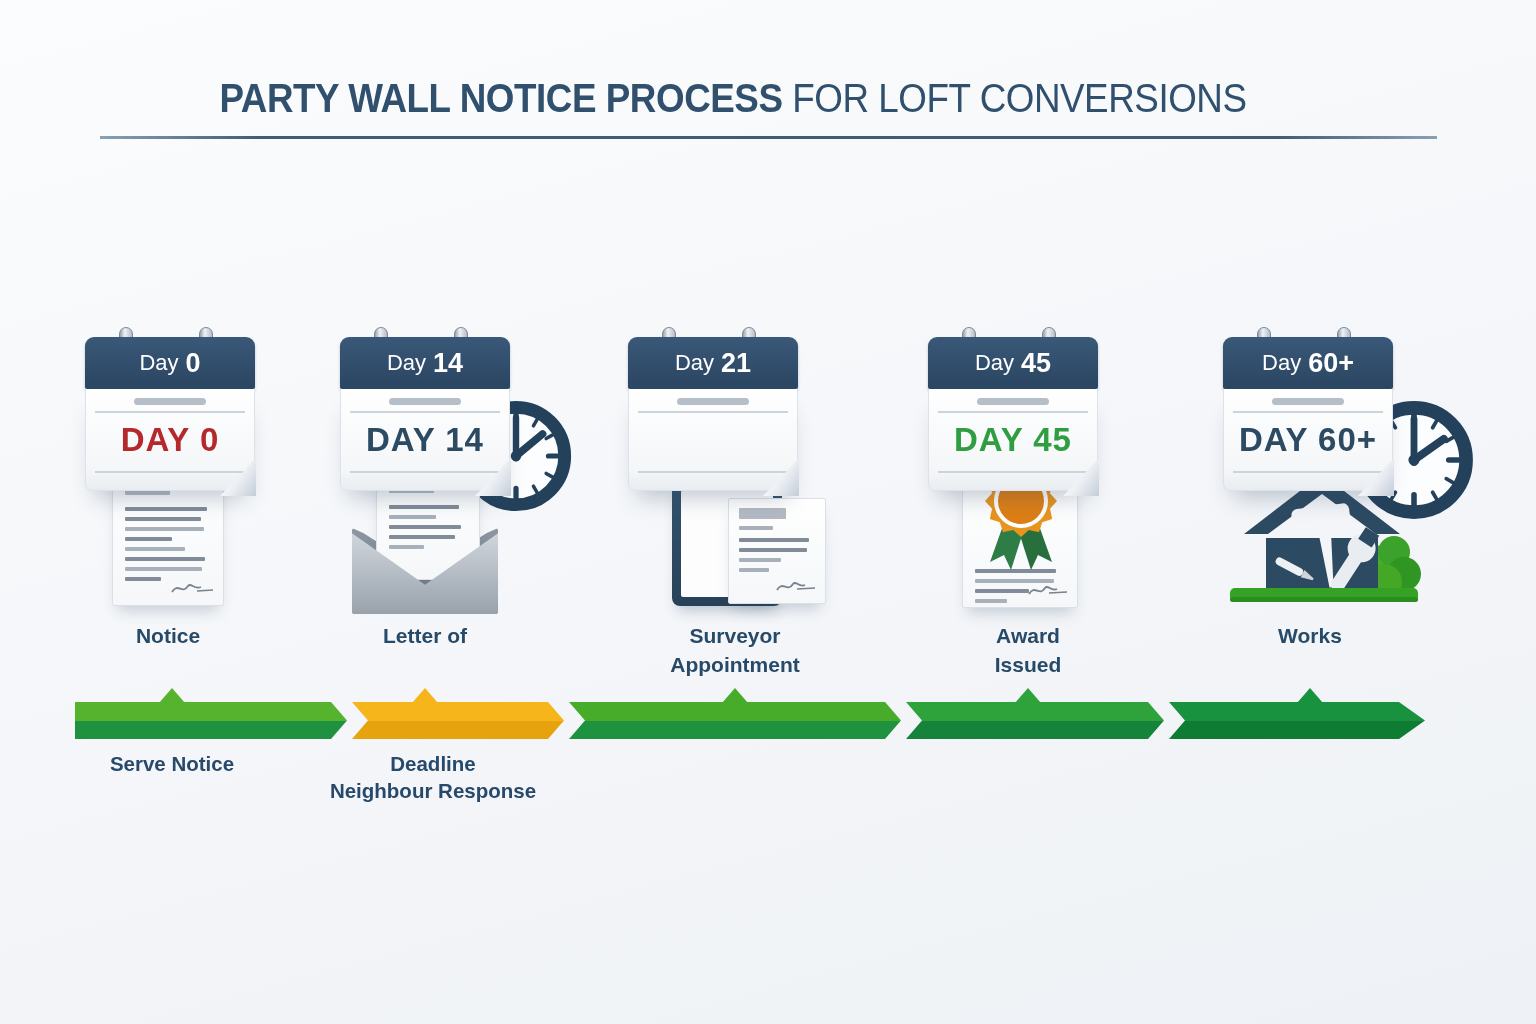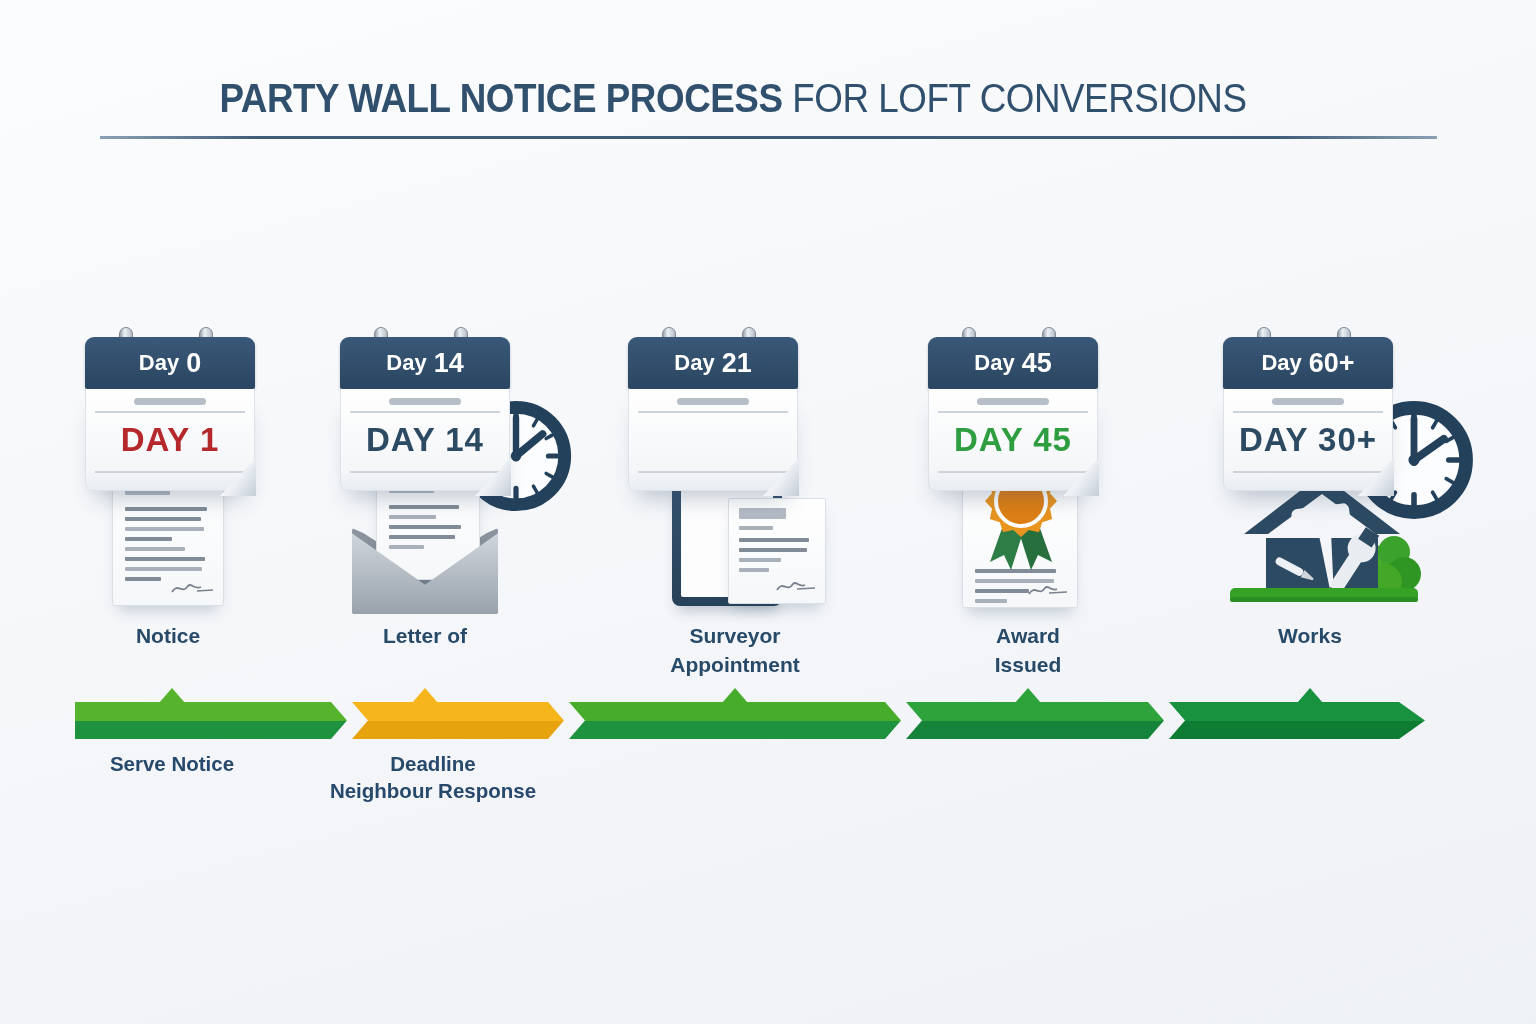--- a/index.html
+++ b/index.html
@@ -24,21 +24,21 @@
   .cal { position:absolute; width:170px; top:325px; }
   .cal .ring { position:absolute; top:2px; width:14px; height:40px; border-radius:8px;
                background:linear-gradient(90deg,#97a1ac,#eef2f6 40%,#b4bcc6);
                border:1px solid #7e8894; z-index:1; }
   .cal .ring.r1 { left:34px; } .cal .ring.r2 { left:114px; }
   .cal .tab { position:absolute; top:12px; left:0; width:170px; height:52px; z-index:2;
               background:linear-gradient(180deg,#3a5878 0%,#2b4763 90%);
               border-radius:9px 9px 2px 2px;
               display:flex; align-items:center; justify-content:center; gap:7px;
               color:#fff; box-shadow:0 2px 3px rgba(30,50,75,.25); }
-  .cal .tab .dp { font-size:22px; font-weight:700; }
+  .cal .tab .dp { font-size:22px; font-weight:400; }
   .cal .tab .dn { font-size:27px; font-weight:800; }
   .cal .body { position:absolute; top:64px; left:0; width:170px; height:102px; z-index:2;
                background:linear-gradient(180deg,#ffffff 0%,#f4f6f8 80%,#e9edf1 100%);
                border:1px solid #dde2e8; border-top:none; border-radius:0 0 7px 7px;
                box-shadow:0 16px 22px -10px rgba(45,70,100,.30); }
   .cal .strip { position:absolute; top:9px; left:50%; transform:translateX(-50%);
                 width:72px; height:7px; border-radius:4px; background:#b6bec8; }
   .cal .rule { position:absolute; left:9px; right:9px; height:2px; background:#ccd3da; }
   .cal .rule.rt { top:22px; } .cal .rule.rb { top:82px; }
   .cal .daytext { position:absolute; top:32px; left:0; width:100%; text-align:center;
@@ -127,21 +127,21 @@
   <div class="cal" style="left:85px">
     <div class="ring r1"></div>
     <div class="ring r2"></div>
     <div class="tab">
       <span class="dp">Day</span>
       <span class="dn">0</span>
     </div>
     <div class="body">
       <div class="strip"></div>
       <div class="rule rt"></div>
-      <div class="daytext" style="color: rgb(181, 40, 44);">DAY 1</div>
+      <div class="daytext" style="color: rgb(181, 40, 44);">DAY 0</div>
       <div class="rule rb"></div>
       <div class="curl"></div>
     </div>
   </div>
   <div class="sheet" style="left:112px;top:468px;width:112px;height:138px">
     <div class="blk"></div>
     <div class="ln" style="width:95%"></div>
       <div class="ln" style="width:88%"></div>
     <div class="ln light" style="width:92%"></div>
       <div class="ln" style="width:55%"></div>
@@ -291,21 +291,21 @@
   <div class="cal" style="left:1223px">
     <div class="ring r1"></div>
     <div class="ring r2"></div>
     <div class="tab">
       <span class="dp">Day</span>
       <span class="dn">60+</span>
     </div>
     <div class="body">
       <div class="strip"></div>
       <div class="rule rt"></div>
-      <div class="daytext" style="color: rgb(45, 74, 99);">DAY 30+</div>
+      <div class="daytext" style="color: rgb(45, 74, 99);">DAY 60+</div>
       <div class="rule rb"></div>
       <div class="curl"></div>
     </div>
   </div>
   <svg class="clock c2" viewBox="0 0 100 100">
     <circle cx="50" cy="50" r="42" fill="#fcfdfe" stroke="#24415c" stroke-width="11"></circle>
     <g stroke="#24415c" stroke-width="3" stroke-linecap="round">
       <line x1="50" y1="14" x2="50" y2="22" stroke-width="4.5"></line>
         <line x1="86" y1="50" x2="78" y2="50" stroke-width="4.5"></line>
       <line x1="50" y1="86" x2="50" y2="78" stroke-width="4.5"></line>

